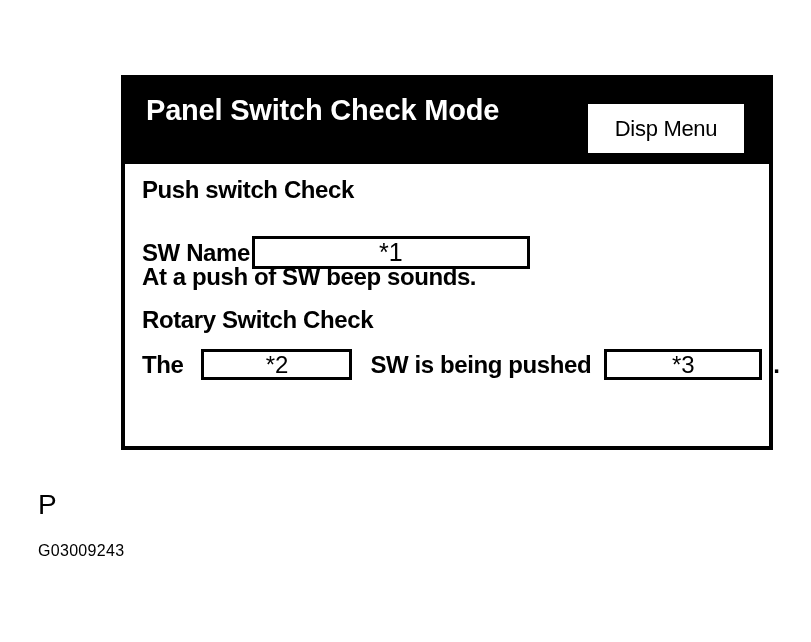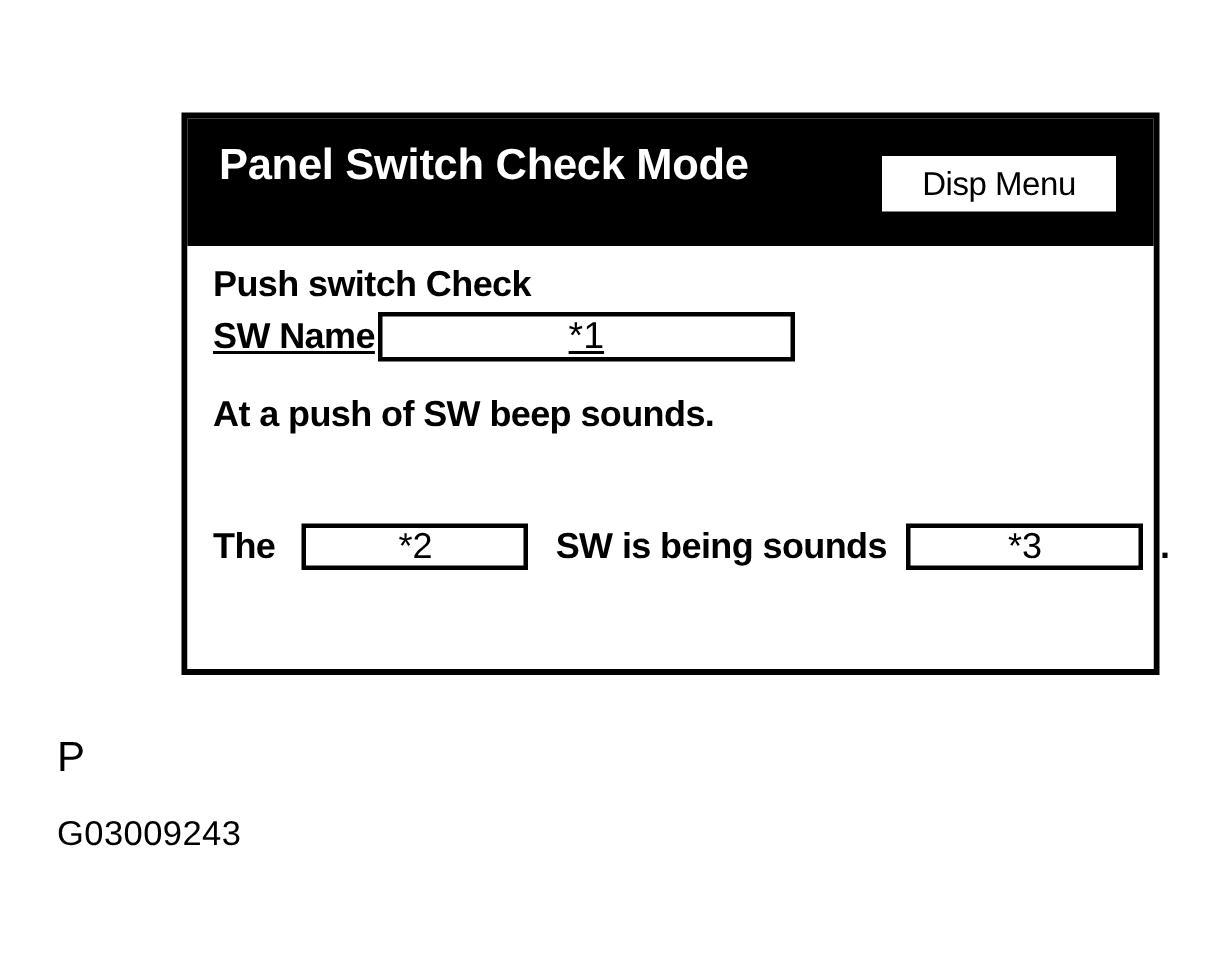--- a/index.html
+++ b/index.html
@@ -47,21 +47,21 @@
     font-weight: bold;
     letter-spacing: -0.2px;
     white-space: nowrap;
     font-stretch: condensed;
   }
   #disp-menu-button {
     position: absolute;
     left: 463px;
     top: 25px;
     width: 156px;
-    height: 37px;
+    height: 49px;
     background: #ffffff;
     color: #000000;
     border: 0;
     display: flex;
     align-items: center;
     justify-content: center;
     font-family: "Liberation Sans", sans-serif;
     font-size: 22px;
     font-weight: normal;
     letter-spacing: -0.3px;
@@ -83,21 +83,21 @@
     position: absolute;
     left: 17px;
     display: flex;
     align-items: center;
     font-size: 24px;
     font-weight: bold;
     letter-spacing: -0.4px;
     white-space: nowrap;
   }
   #line-push-check   { top: 12px; }
-  #line-sw-name      { top: 44px; text-decoration: underline; }
+  #line-sw-name      { top: 72px; }
   #line-beep         { top: 99px; justify-content: flex-end; }
   #line-rotary-check { top: 142px; }
   #line-rotary       { top: 185px; gap: 11px; }
 
   .field-box {
     box-sizing: border-box;
     border: 3px solid #000000;
     background: #ffffff;
     display: inline-flex;
     align-items: center;
@@ -120,21 +120,21 @@
     left: 38px;
     top: 489px;
     font-size: 28px;
     font-weight: normal;
     color: #000000;
   }
   #caption-code {
     position: absolute;
     left: 38px;
     top: 542px;
-    font-size: 23px;
+    font-size: 16px;
     font-weight: normal;
     color: #000000;
     letter-spacing: 0.3px;
   }
 </style>
 </head>
 <body>
 
 <div id="display-panel">
 
@@ -151,25 +151,28 @@
 
     <div class="body-line" id="line-sw-name">
       <span>SW Name</span>
       <span class="field-box gap-left" id="field-sw-name">*1</span>
     </div>
 
     <div class="body-line" id="line-beep">
       <span>At a push of SW beep sounds.</span>
     </div>
 
+    <div class="body-line" id="line-rotary-check">
+      <span>Rotary Switch Check</span>
+    </div>
 
     <div class="body-line" id="line-rotary">
       <span>The</span>
       <span class="field-box spaced" id="field-rotary-name">*2</span>
-      <span>SW is being sounds</span>
+      <span>SW is being pushed</span>
       <span class="field-box gap-left" id="field-rotary-dir">*3</span>
       <span>.</span>
     </div>
 
   </div>
 </div>
 
 <div id="caption-p">P</div>
 <div id="caption-code">G03009243</div>
 

